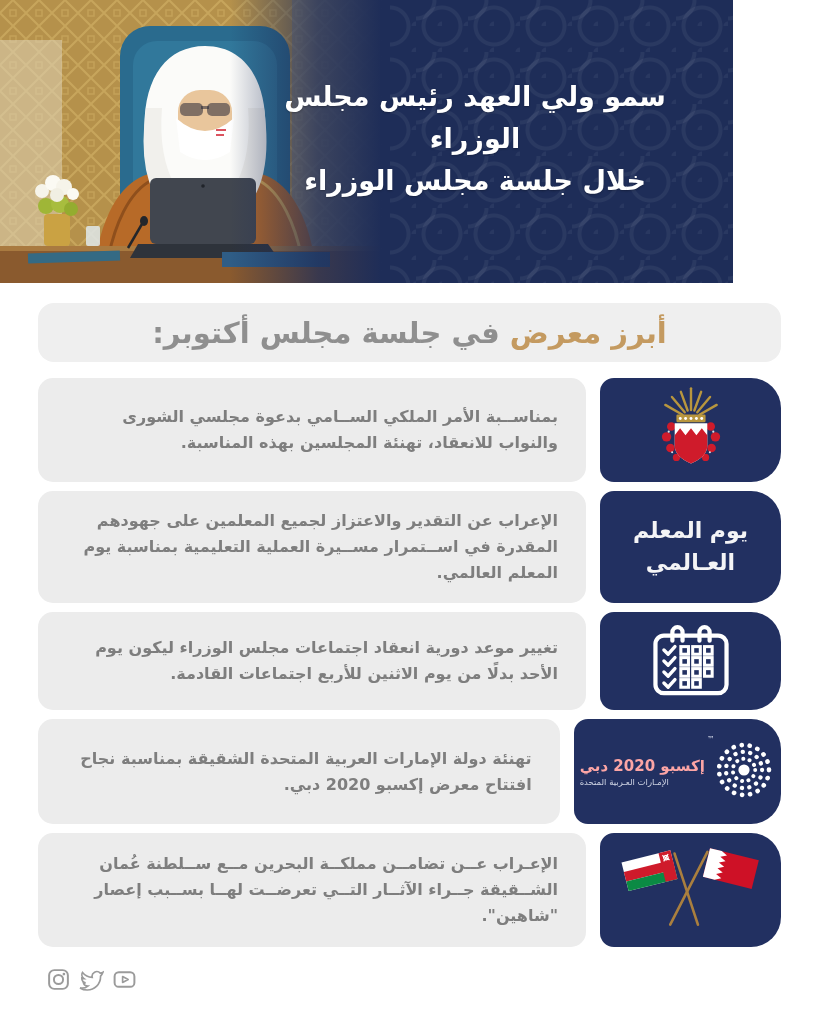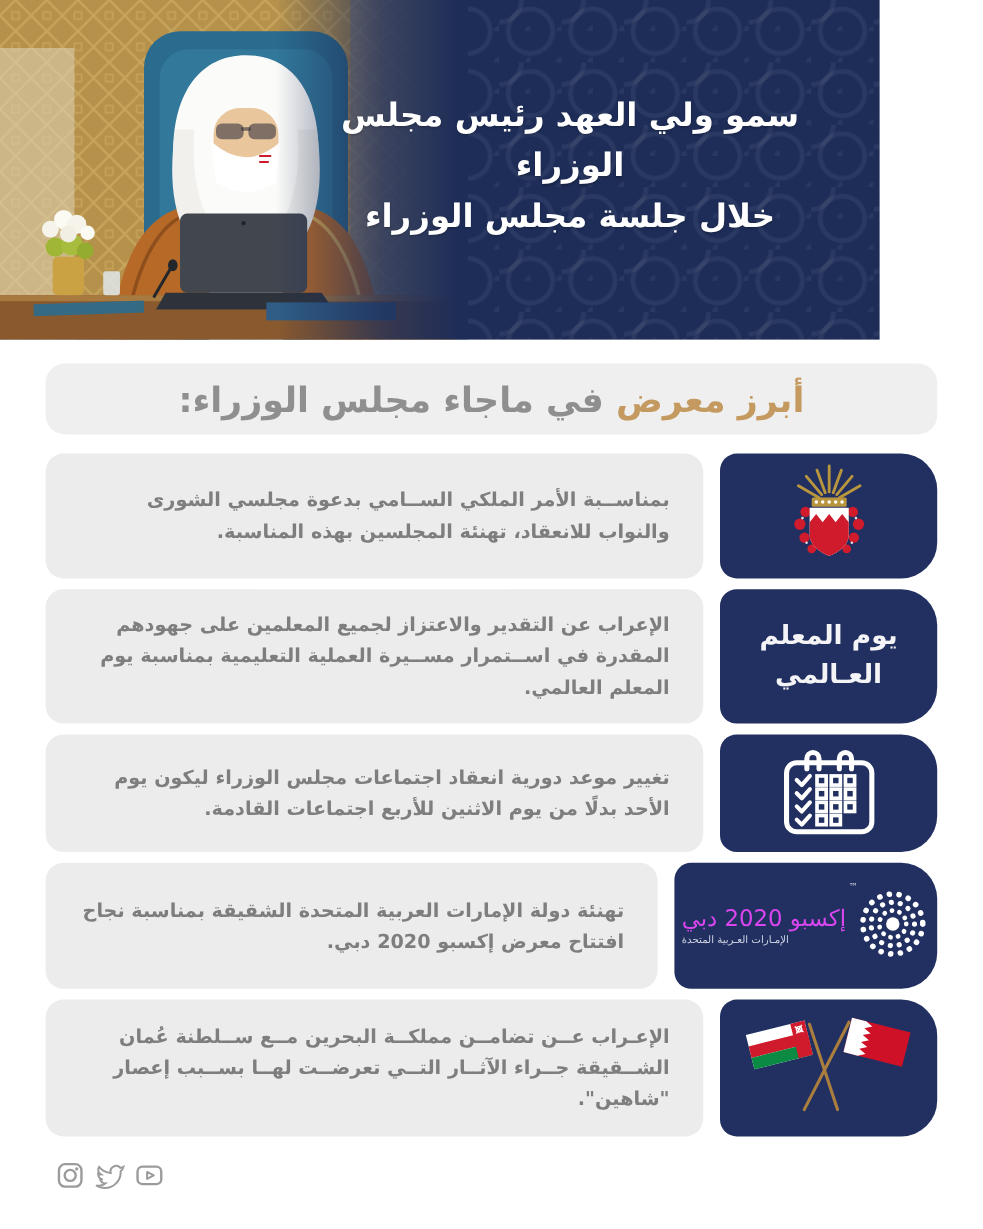--- a/index.html
+++ b/index.html
@@ -59,21 +59,21 @@
   }
   .r1 { min-height:104px; } .r2 { min-height:112px; } .r3 { min-height:98px; }
   .r4 { min-height:105px; } .r5 { min-height:114px;justify-content:center; }
 
   .teacher-label {
     white-space:pre-line; font-size:22px; font-weight:bold;
     line-height:1.45; text-align:center; color:#f4f4f6;
   }
   .expo-wrap { display:flex; align-items:center; gap:8px; direction:rtl; padding:0 6px; }
   .expo-text { text-align:left; direction:rtl; }
-  .expo-title { font-size:19px; font-weight:normal; color:#d946ef; white-space:nowrap; }
+  .expo-title { font-size:15px; font-weight:bold; color:#fca5a5; white-space:nowrap; }
   .expo-sub { font-size:8.5px; color:#cfd4e4; white-space:nowrap; margin-top:2px; }
   .expo-ring-wrap { position:relative; }
   .expo-tm { position:absolute; top:-4px; left:-6px; font-size:8px; color:#cfd4e4; }
 
   
   .footer { padding:20px 0 0 46px; direction:ltr; }
   .social-row { display:flex; gap:8px; align-items:center; }
 </style>
 </head>
 <body>
@@ -148,21 +148,21 @@
     <div class="hero-fade"></div>
     <div class="hero-title">
       <div>سمو ولي العهد رئيس مجلس الوزراء</div>
       <div>خلال جلسة مجلس الوزراء</div>
     </div>
   </header>
 
   <main class="content">
     <div class="section-title-bar">
       <span class="st-highlight">أبرز معرض</span>
-      <span class="st-rest">في ماجاء مجلس الوزراء:</span>
+      <span class="st-rest">في جلسة مجلس أكتوبر:</span>
     </div>
 
     <section class="rows">
 
       <div class="row r1">
         <div class="icon-box">
           <svg width="86" height="96" viewBox="0 0 100 112" aria-hidden="true">
             <g fill="#b8963e">
               <rect x="48.6" y="8" width="2.8" height="26" rx="1.4" transform="rotate(-60 50 44)"></rect>
               <rect x="48.6" y="8" width="2.8" height="26" rx="1.4" transform="rotate(-40 50 44)"></rect>

